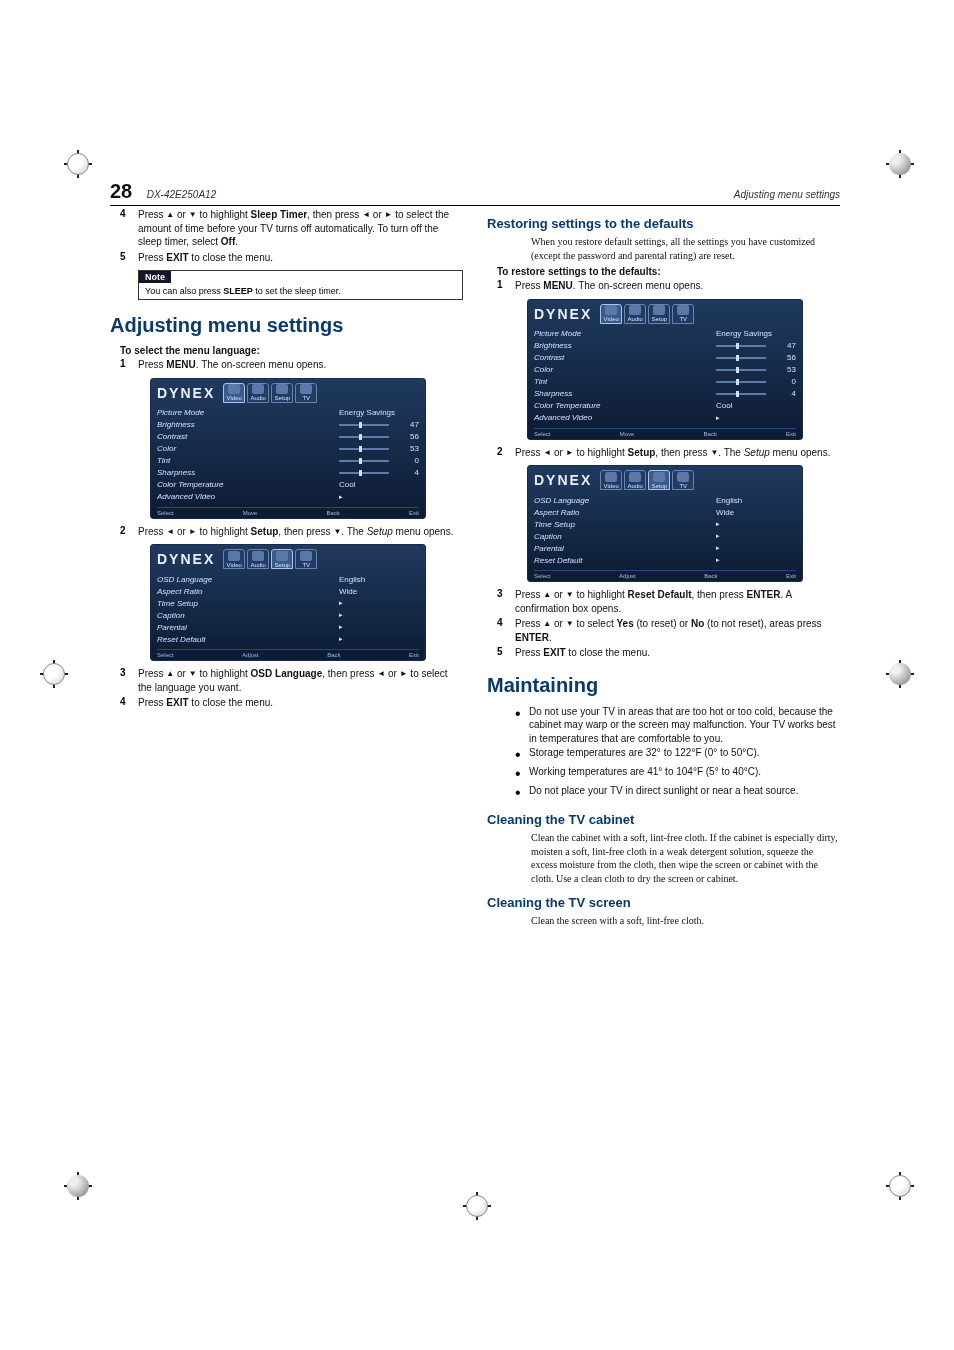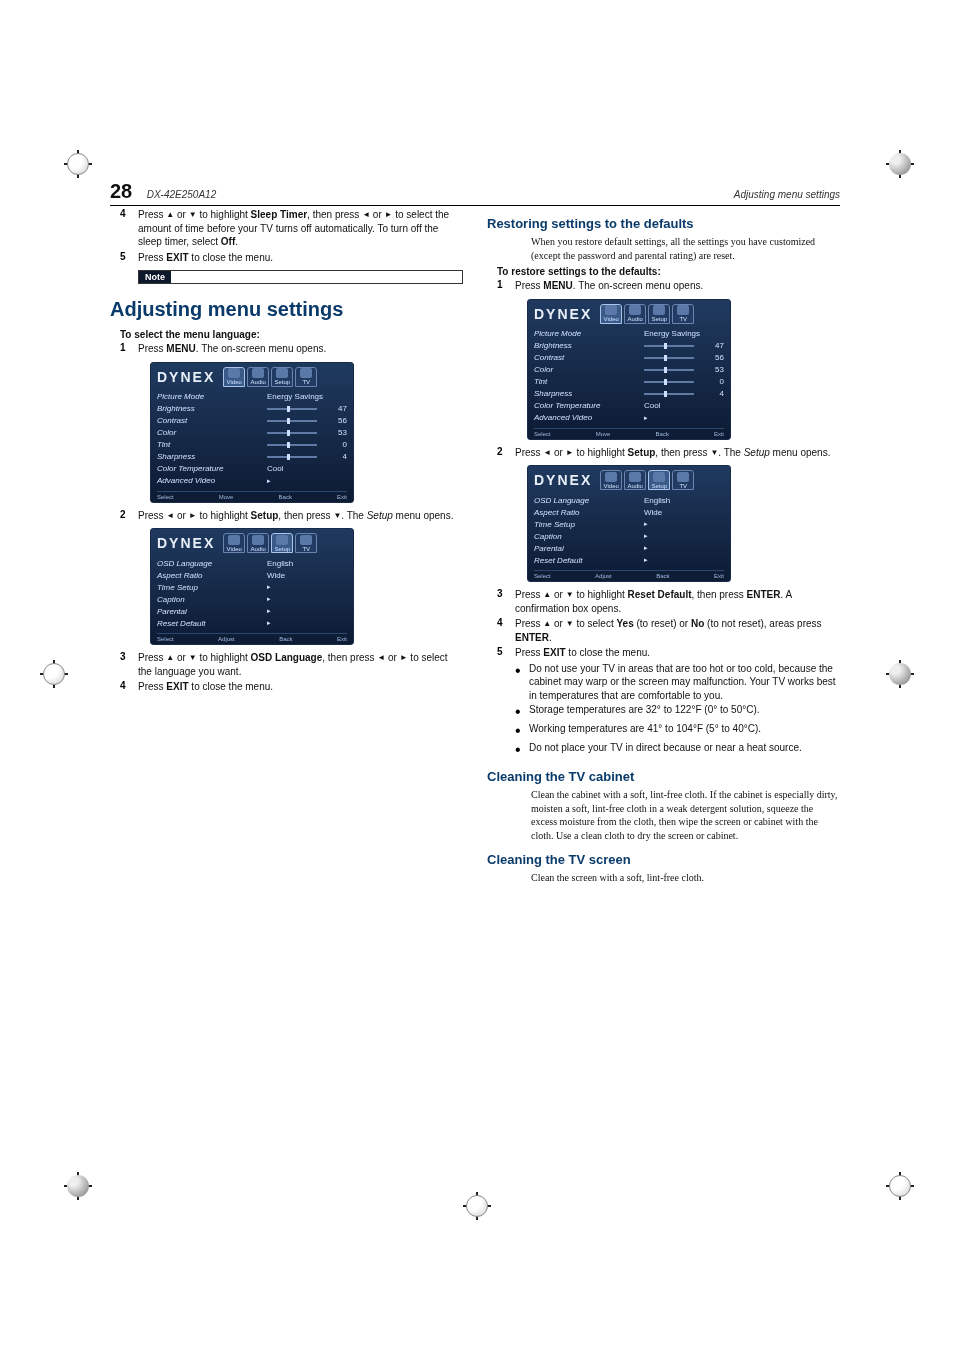--- a/index.html
+++ b/index.html
@@ -89,21 +89,21 @@
     background: #0f172a;
     color: #fff;
     padding: 1px 6px;
     display: inline-block;
     font-weight: 700;
   }
   .notebox .notebody {
     padding: 3px 6px;
   }
   .osd {
-    width: 204px;
+    width: 276px;
     margin: 6px 0 6px 40px;
     border: 1px solid #1a2a4a;
     border-radius: 3px;
     background: linear-gradient(#1f3a5f, #0d1b33);
     color: #cfe0ff;
     font-size: 8px;
     padding: 4px 6px 2px 6px;
   }
   .osd .brandrow {
     display: flex;
@@ -273,20 +273,23 @@
 
       <div class="step">
         <span class="num">5</span>
         <span class="step-text">
           <span>Press </span><span class="b">EXIT</span><span> to close the menu.</span>
         </span>
       </div>
 
       <div class="notebox">
         <span class="notehdr">Note</span>
+        <div class="notebody">
+          <span>You can also press </span><span class="b">SLEEP</span><span> to set the sleep timer.</span>
+        </div>
       </div>
 
       <div class="h1">Adjusting menu settings</div>
       <div class="h3">To select the menu language:</div>
 
       <div class="step">
         <span class="num">1</span>
         <span class="step-text">
           <span>Press </span><span class="b">MENU</span><span>. The on-screen menu opens.</span>
         </span>
@@ -663,36 +666,37 @@
         </span>
       </div>
 
       <div class="step">
         <span class="num">5</span>
         <span class="step-text">
           <span>Press </span><span class="b">EXIT</span><span> to close the menu.</span>
         </span>
       </div>
 
+      <div class="h1">Maintaining</div>
       <div class="bullets">
         <div class="brow">
             <span class="dot">•</span>
             <span class="bullet-text">Do not use your TV in areas that are too hot or too cold, because the cabinet may warp or the screen may malfunction. Your TV works best in temperatures that are comfortable to you.</span>
           </div>
         <div class="brow">
             <span class="dot">•</span>
             <span class="bullet-text">Storage temperatures are 32° to 122°F (0° to 50°C).</span>
           </div>
         <div class="brow">
             <span class="dot">•</span>
             <span class="bullet-text">Working temperatures are 41° to 104°F (5° to 40°C).</span>
           </div>
         <div class="brow">
             <span class="dot">•</span>
-            <span class="bullet-text">Do not place your TV in direct because or near a heat source.</span>
+            <span class="bullet-text">Do not place your TV in direct sunlight or near a heat source.</span>
           </div>
       </div>
 
       <div class="h2">Cleaning the TV cabinet</div>
       <div class="body-text indent">Clean the cabinet with a soft, lint-free cloth. If the cabinet is especially dirty, moisten a soft, lint-free cloth in a weak detergent solution, squeeze the excess moisture from the cloth, then wipe the screen or cabinet with the cloth. Use a clean cloth to dry the screen or cabinet.</div>
 
       <div class="h2">Cleaning the TV screen</div>
       <div class="body-text indent">Clean the screen with a soft, lint-free cloth.</div>
 
     </div>

